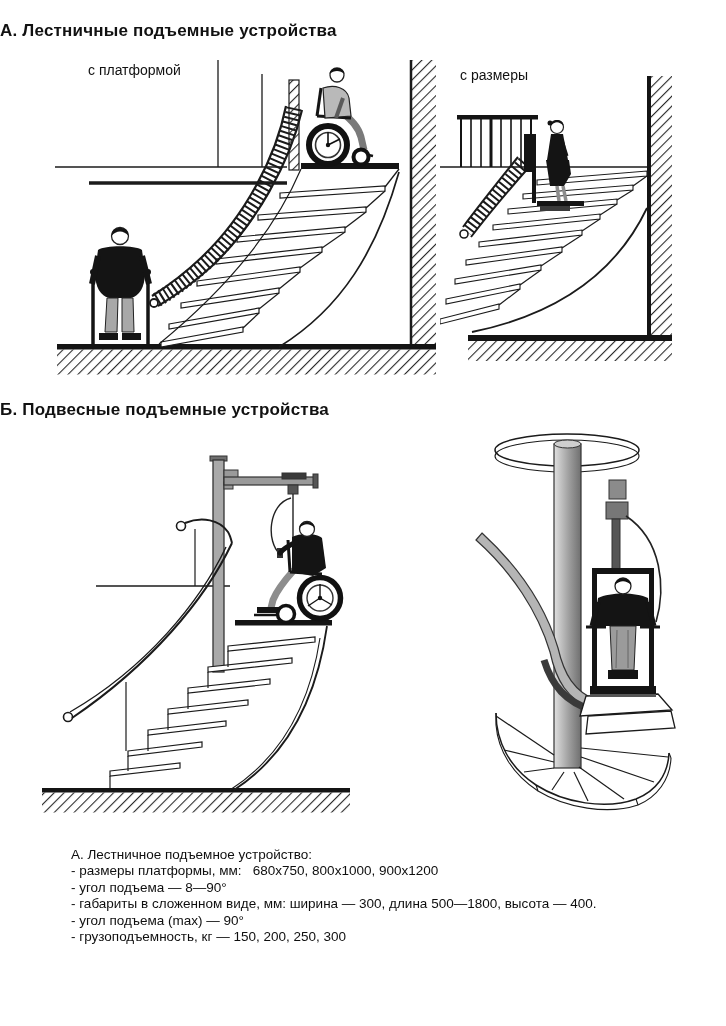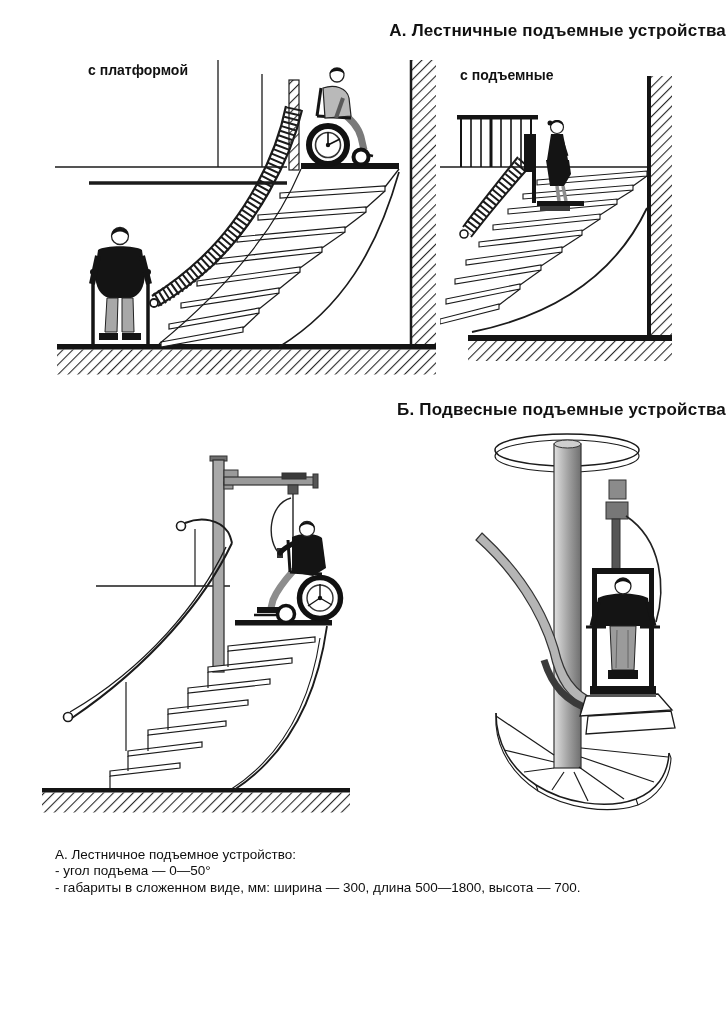--- a/index.html
+++ b/index.html
@@ -1,44 +1,44 @@
 <!DOCTYPE html>
 <html><head>
 <meta charset="utf-8">
 <style>
   html,body{margin:0;padding:0;background:#fff;}
   .page{
     position:relative;width:726px;height:1026px;background:#fff;overflow:hidden;
     font-family:"Liberation Sans", sans-serif;color:#1a1a1a;
   }
   .title{
-    position:absolute;left:0;width:726px;text-align:right;
+    position:absolute;left:0;width:726px;text-align:left;
     font-size:17px;font-weight:700;letter-spacing:.2px;color:#111;
   }
   .title-a{top:21px;}
   .title-b{top:400px;}
   .fig-label{
-    position:absolute;font-size:14px;font-weight:700;color:#111;
+    position:absolute;font-size:14px;font-weight:400;color:#111;
   }
   .diag{position:absolute;}
   .specs{
     position:absolute;left:55px;top:847px;width:640px;
     font-size:13.5px;line-height:16.4px;color:#0f0f0f;font-weight:400;
   }
-  .spec-line{white-space:pre-wrap;}
+  .spec-line{white-space:pre-wrap;margin-left:16px;}
 </style>
 </head>
 <body>
 
 <div class="page">
 
   <div class="title title-a">А. Лестничные подъемные устройства</div>
 
   <div class="fig-label" style="left:88px;top:62px">с платформой</div>
-  <div class="fig-label" style="left:460px;top:67px">с подъемные</div>
+  <div class="fig-label" style="left:460px;top:67px">с размеры</div>
 
   <svg class="diag" style="left:55px;top:60px" width="385" height="320" viewBox="0 0 385 320">
     <defs>
       <pattern id="hA" width="7" height="7" patternUnits="userSpaceOnUse" patternTransform="rotate(45)">
         <line x1="0" y1="0" x2="0" y2="7" stroke="#2a2a2a" stroke-width="2.2"></line>
       </pattern>
     </defs>
     <g>
       <rect x="356" y="0" width="25" height="287" fill="url(#hA)"></rect>
       <line x1="356" y1="0" x2="356" y2="287" stroke="#1b1b1b" stroke-width="2.5"></line>
@@ -336,17 +336,20 @@
       <line x1="177" y1="210" x2="176" y2="248" stroke="#666" stroke-width="1"></line>
       <line x1="188" y1="210" x2="188" y2="248" stroke="#666" stroke-width="1"></line>
       <rect x="168" y="250" width="30" height="9" fill="#141414"></rect>
       <rect x="150" y="266" width="66" height="8" fill="#141414"></rect>
       <rect x="150" y="274" width="66" height="3" fill="#555"></rect>
     </g>
   </svg>
 
   <div class="specs">
     <div class="spec-line">А. Лестничное подъемное устройство:</div>
-    <div class="spec-line">- угол подъема — 0—50°</div>
-    <div class="spec-line">- габариты в сложенном виде, мм: ширина — 300, длина 500—1800, высота — 700.</div>
+    <div class="spec-line">- размеры платформы, мм:   680x750, 800x1000, 900x1200</div>
+    <div class="spec-line">- угол подъема — 8—90°</div>
+    <div class="spec-line">- габариты в сложенном виде, мм: ширина — 300, длина 500—1800, высота — 400.</div>
+    <div class="spec-line">- угол подъема (max) — 90°</div>
+    <div class="spec-line">- грузоподъемность, кг — 150, 200, 250, 300</div>
   </div>
 
 </div>
 
 </body></html>

